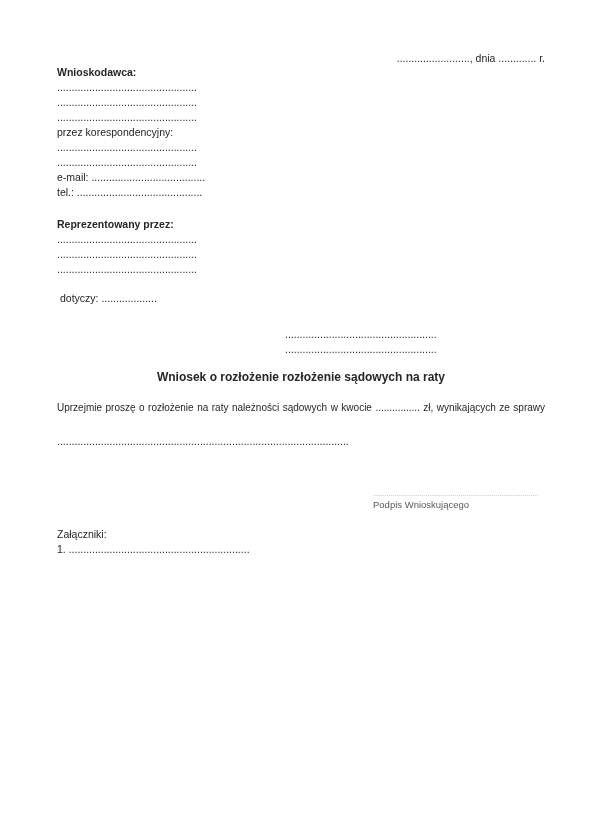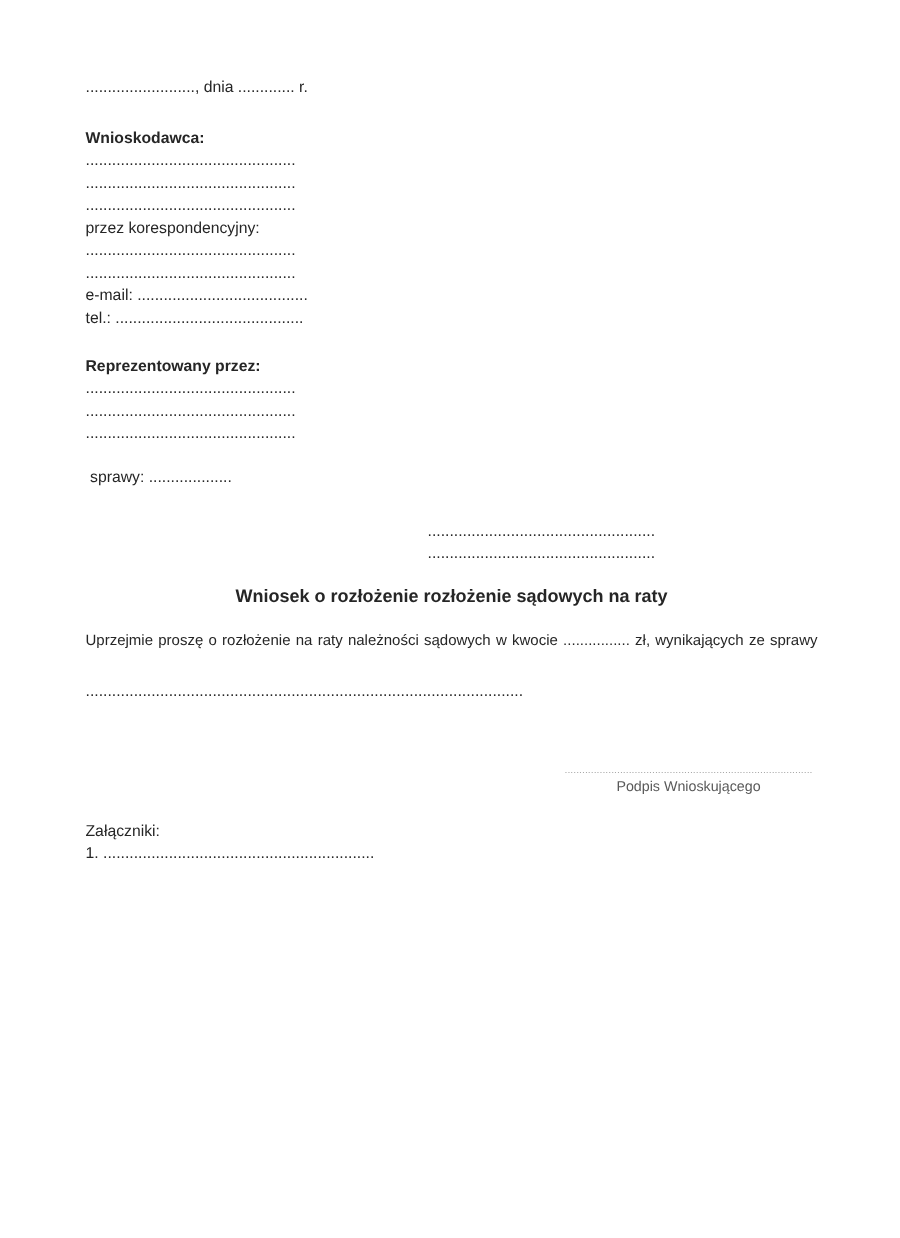--- a/index.html
+++ b/index.html
@@ -9,22 +9,22 @@
     height: 825px;
     background: #ffffff;
     font-family: "Liberation Sans", sans-serif;
     font-size: 10.5px;
     color: #262626;
     padding: 52px 55px 0 57px;
     position: relative;
     overflow: hidden;
   }
   .date-line {
+    text-align: right;
     line-height: 13px;
-    margin-bottom: 20px;
     white-space: nowrap;
   }
   .block { line-height: 15px; }
   .bold { font-weight: bold; }
   .rep-block { margin-top: 17px; }
   .concerns { margin-top: 14px; line-height: 15px; padding-left: 3px; }
   .addressee { margin-top: 21px; line-height: 15px; margin-left: 228px; white-space: nowrap; }
   .doc-title {
     margin-top: 12px;
     text-align: center;
@@ -46,21 +46,21 @@
     text-align: center;
     font-weight: bold;
     font-size: 12px;
     line-height: 16px;
   }
   .just-dots { margin-top: 17px; line-height: 15px; white-space: nowrap; overflow: hidden; }
   .signature {
     margin-top: 40px;
     width: 172px;
     margin-left: auto;
-    text-align: center;
+    text-align: left;
   }
   .signature-dots {
     font-size: 7px;
     line-height: 10px;
     color: #a6a6a6;
     white-space: nowrap;
     overflow: hidden;
   }
   .signature-caption { font-size: 9.5px; line-height: 12px; color: #595959; }
   .attachments { margin-top: 16px; line-height: 15px; }
@@ -84,21 +84,21 @@
     <div>tel.: ...........................................</div>
   </div>
 
   <div class="block rep-block">
     <div class="bold">Reprezentowany przez:</div>
     <div>................................................</div>
     <div>................................................</div>
     <div>................................................</div>
   </div>
 
-  <div class="concerns">sprawy: ...................</div>
+  <div class="concerns">dotyczy: ...................</div>
 
   <div class="addressee">
     <div>....................................................</div>
     <div>....................................................</div>
   </div>
 
   <div class="doc-title">Wniosek o rozłożenie rozłożenie sądowych na raty</div>
 
   <div class="body-par">
     <span class="body-line1">Uprzejmie proszę o rozłożenie na raty należności sądowych w kwocie ................ zł, wynikających ze sprawy</span>

